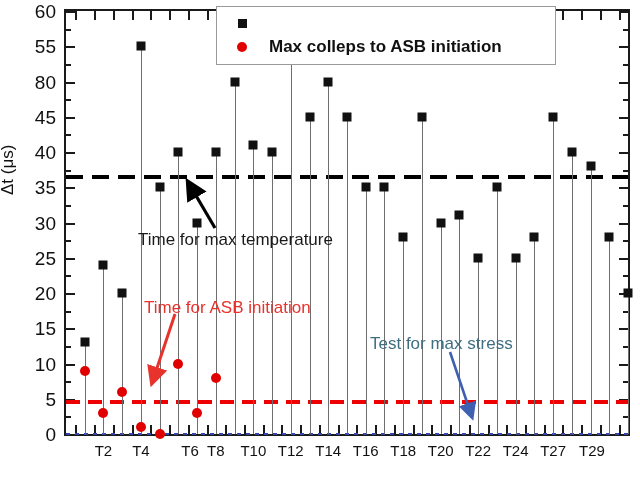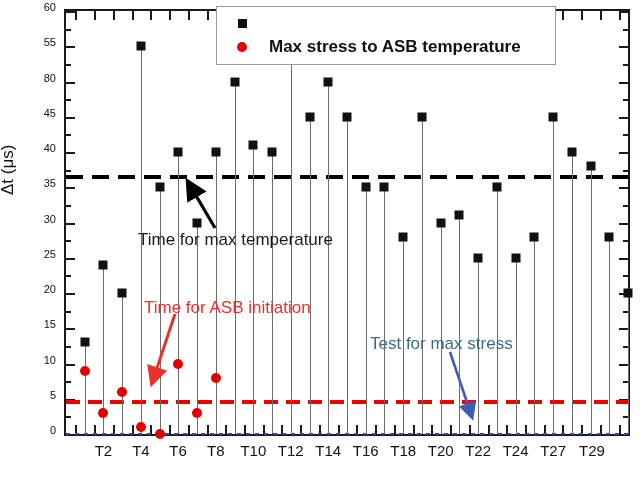--- a/index.html
+++ b/index.html
@@ -19,21 +19,21 @@
     left:64px;top:9px;
     width:566px;height:427px;
     border:2px solid #1a1a1a;
     background:#ffffff;
     box-sizing:border-box;
   }
   
   .ytick-label{
     position:absolute;
     right:642px;            
-    font-size:11px;color:#111;
+    font-size:19px;color:#111;
     font-family:"Liberation Sans", sans-serif;
     text-align:right;
     width:44px;
     transform:translateY(-10px);
   }
   .ytick-major{
     position:absolute;left:0;width:9px;height:2px;background:#1a1a1a;
   }
   .ytick-minor{
     position:absolute;left:0;width:5px;height:2px;background:#1a1a1a;
@@ -354,21 +354,21 @@
         <div class="marker-ci" style="left: 93.6667px; top: 423px; background: rgb(224, 0, 0);"></div>
         <div class="marker-ci" style="left: 112.4px; top: 352.5px; background: rgb(224, 0, 0);"></div>
         <div class="marker-ci" style="left: 131.133px; top: 401.85px; background: rgb(224, 0, 0);"></div>
         <div class="marker-ci" style="left: 149.867px; top: 366.6px; background: rgb(224, 0, 0);"></div>
       </div>
   </div>
 
   <div id="xtick-labels">
       <div class="xtick-label" style="left: 80.4667px;">T2</div>
       <div class="xtick-label" style="left: 117.933px;">T4</div>
-      <div class="xtick-label" style="left: 155px;">T6</div>
+      <div class="xtick-label" style="left: 167px;">T6</div>
       <div class="xtick-label" style="left: 192.867px;">T8</div>
       <div class="xtick-label" style="left: 230.333px;">T10</div>
       <div class="xtick-label" style="left: 267.8px;">T12</div>
       <div class="xtick-label" style="left: 305.267px;">T14</div>
       <div class="xtick-label" style="left: 342.733px;">T16</div>
       <div class="xtick-label" style="left: 380.2px;">T18</div>
       <div class="xtick-label" style="left: 417.667px;">T20</div>
       <div class="xtick-label" style="left: 455.133px;">T22</div>
       <div class="xtick-label" style="left: 492.6px;">T24</div>
       <div class="xtick-label" style="left: 530.067px;">T27</div>
@@ -379,21 +379,21 @@
   <div class="legend">
     <div class="legend-row">
       <span class="legend-key">
           <span class="lk-sq"></span>
         </span>
     </div>
     <div class="legend-row">
       <span class="legend-key">
           <span class="lk-ci"></span>
         </span>
-      <span class="legend-text">Max stress to ASB temperature</span>
+      <span class="legend-text">Max colleps to ASB initiation</span>
     </div>
   </div>
 
   <div class="anno anno-black" style="left:138px;top:230px;">Time for max temperature</div>
   <div class="anno anno-red" style="left:144px;top:298px;">Time for ASB initiation</div>
   <div class="anno anno-blue" style="left:370px;top:334px;">Test for max stress</div>
 
   <svg class="arrow-layer" viewBox="0 0 640 501">
     <defs>
       <marker id="ah-black" markerWidth="7" markerHeight="7" refX="5.5" refY="3.5" orient="auto">

